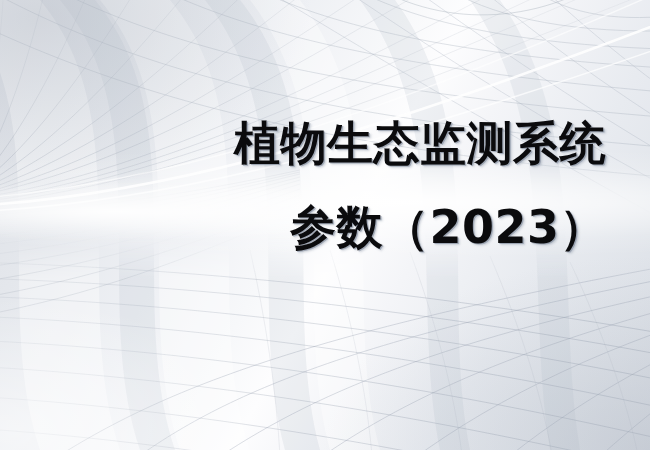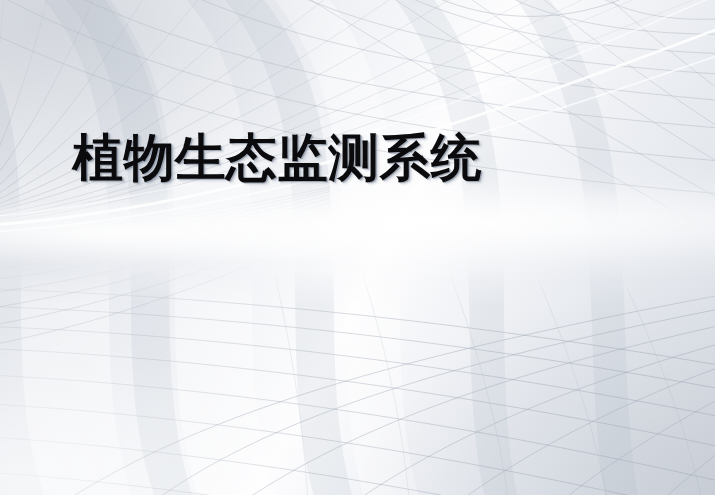--- a/index.html
+++ b/index.html
@@ -8,20 +8,21 @@
     padding: 0;
     background: #ffffff;
   }
   #slide {
     position: relative;
     width: 650px;
     height: 450px;
     overflow: hidden;
     background: #e2e6eb;
     font-family: "DejaVu Sans", "Liberation Sans", sans-serif;
+    text-align: right;
   }
 
   
   .bg-layer {
     position: absolute;
     inset: 0;
     width: 100%;
     height: 100%;
     pointer-events: none;
   }
@@ -225,15 +226,16 @@
       <path d="M -30 199 C 170 184 380 118 700 -26" stroke="#ffffff" stroke-width="1.4" opacity="0.7"></path>
     </g>
   </svg>
 
   <div class="bg-layer bg-sweep"></div>
   <div class="bg-layer bg-sweep2"></div>
   <div class="bg-layer bg-vig"></div>
 
   <div class="title-block">
     <div class="title-line l1">植物生态监测系统</div>
+    <div class="title-line l2">参数（2023）</div>
   </div>
 
 </div>
 
 </body></html>

